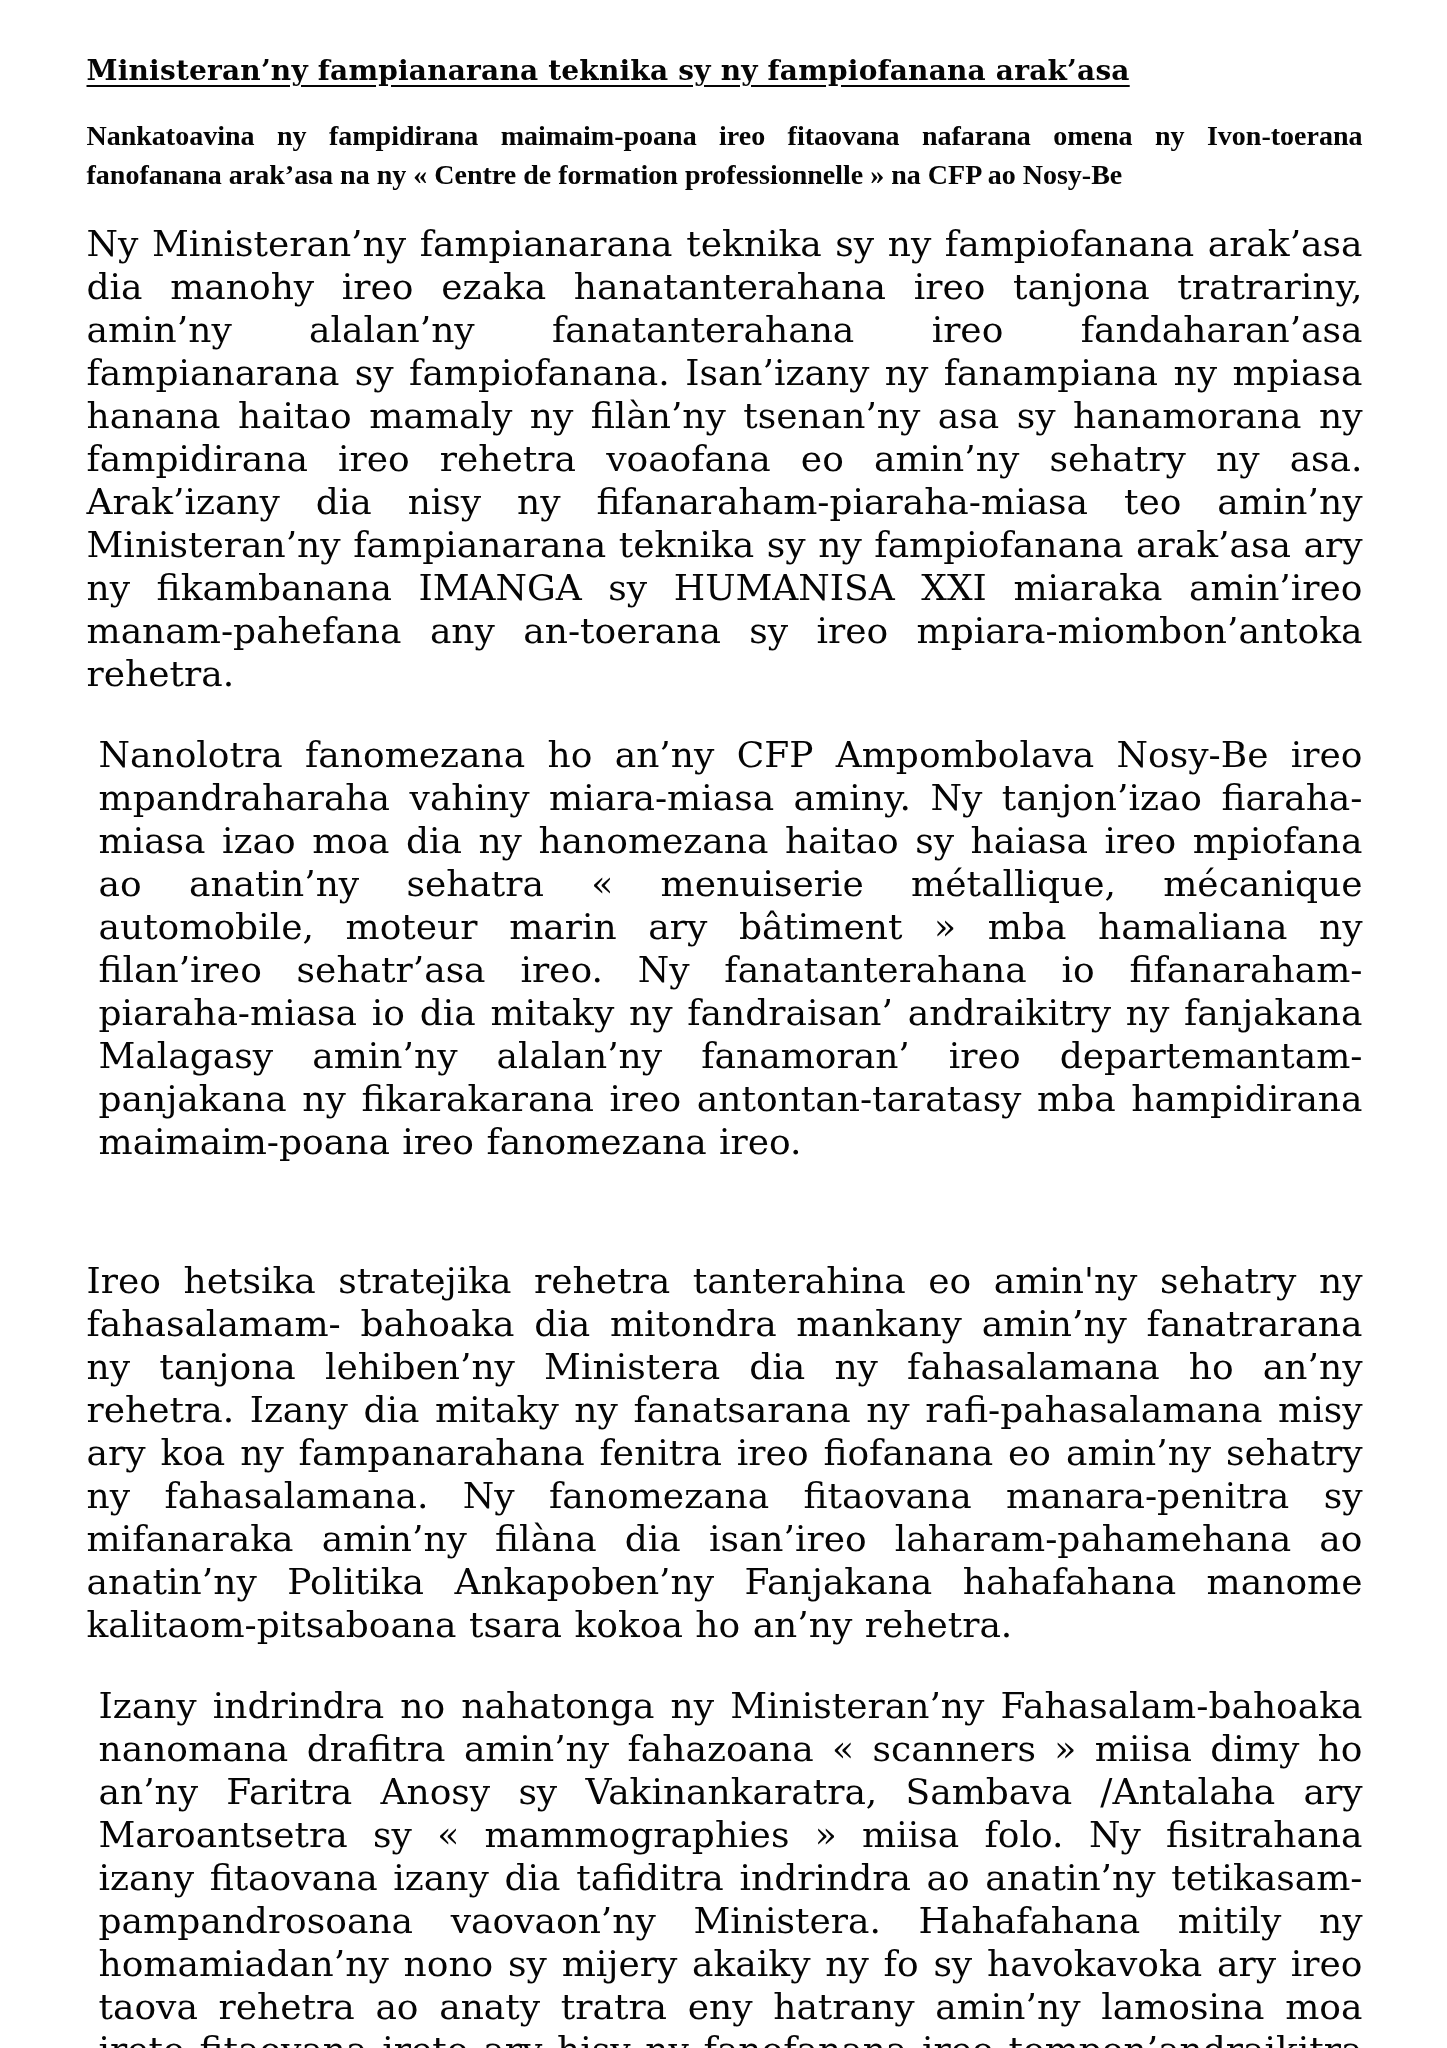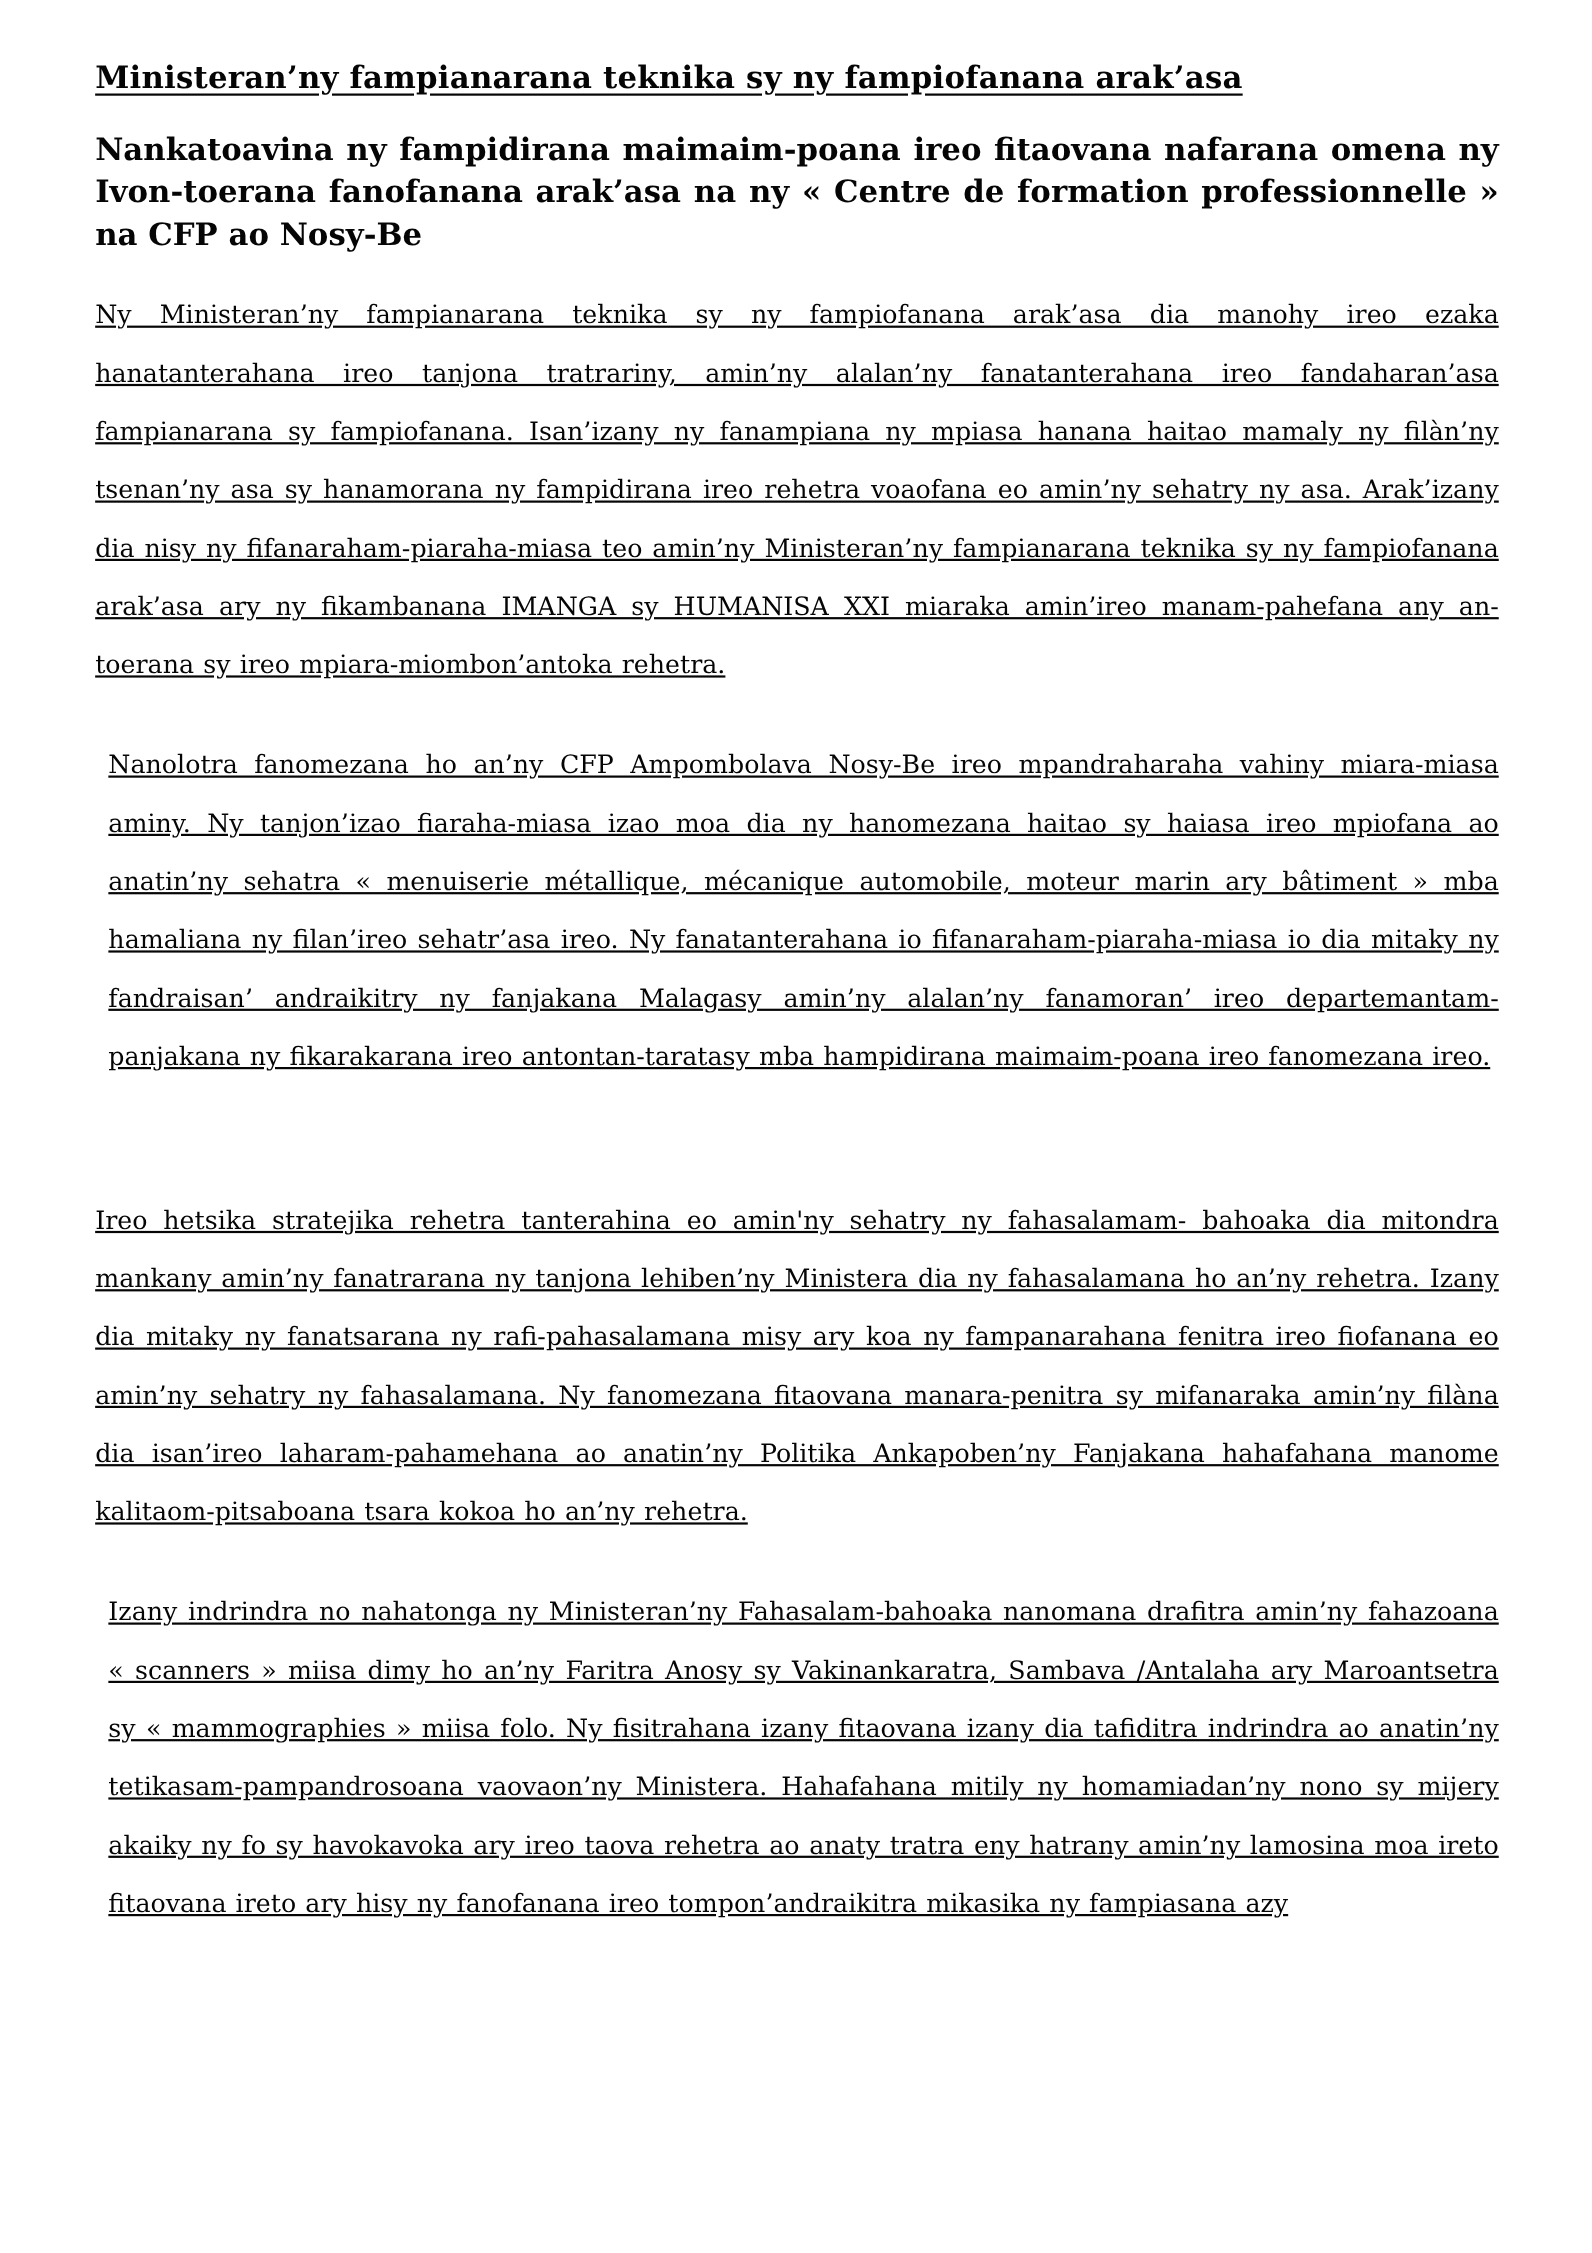--- a/index.html
+++ b/index.html
@@ -33,28 +33,28 @@
       text-underline-offset: 5px;
       margin: 0 0 26px 0;
       letter-spacing: 0.2px;
     }
     .section-subheading {
       font-size: 28px;
       line-height: 39px;
       font-weight: bold;
       text-align: justify;
       margin: 0 0 28px 0;
+      font-family: Liberation Serif, serif;
     }
     .body-paragraph {
-      font-size: 23px;
-      line-height: 53px;
+      font-size: 36px;
+      line-height: 43px;
       text-align: justify;
       margin: 0 0 38px 0;
       word-spacing: 1px;
-      text-decoration: underline;
     }
     .body-paragraph:last-child {
       margin-bottom: 0;
       margin-left: 12px;
     }
   </style>
 </head>
 <body>
 
 <div class="page">

